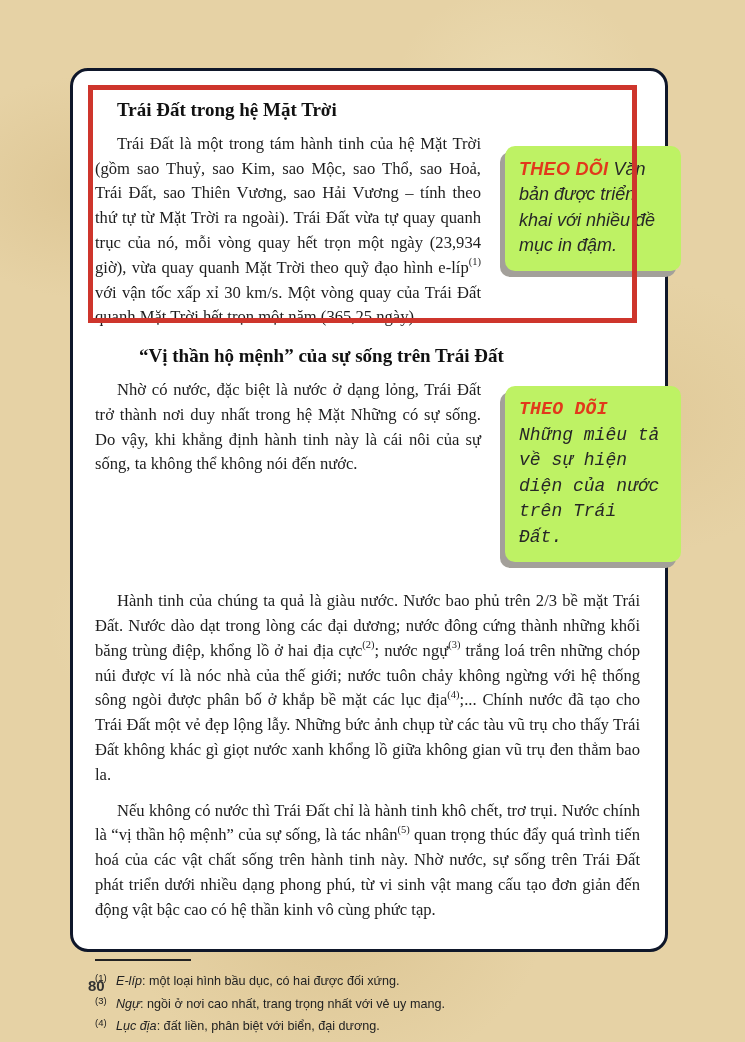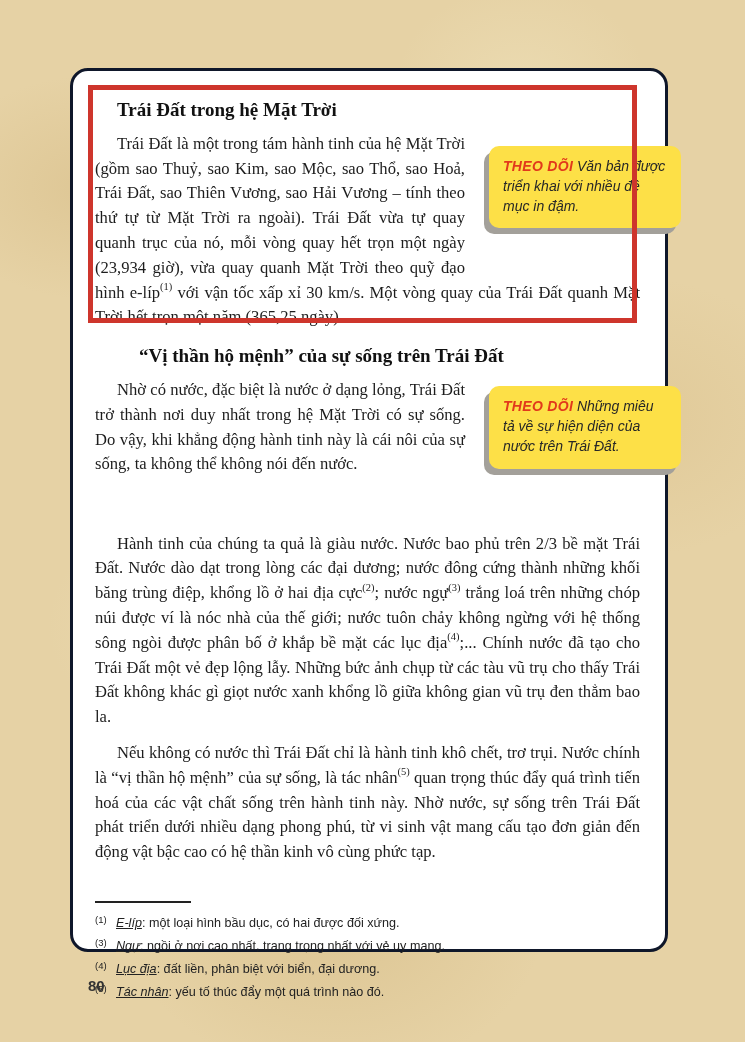--- a/index.html
+++ b/index.html
@@ -33,45 +33,45 @@
   }
   .sec-heading.second { margin-top:15px;margin-left:44px; }
   p.body-par {
     font-size:16.6px; line-height:24.8px; color:#1d1d1d;
     text-align:justify; text-indent:22px; margin:0 0 11px 0;
   }
   p.body-par sup {
     font-size:10.5px; line-height:0; position:relative; top:-1px;
   }
   .callout {
-    float:right; width:192px; padding:11px 12px 12px 14px;
-    background:#fde047; border-radius:10px;
+    float:right; width:176px; padding:11px 12px 12px 14px;
+    background:#bef264; border-radius:10px;
     box-shadow:-5px 6px 0 #a3a09a;
     font-family:"Liberation Sans", sans-serif;
-    font-size:14px; line-height:1.42; font-style:italic; color:#272727;
+    font-size:18px; line-height:1.42; font-style:italic; color:#272727;
     text-align:left; text-indent:0;
     position:relative; z-index:2;
   }
   .callout-1 { margin:14px -41px 46px 24px; }
-  .callout-2 { margin:8px -41px 52px 24px; }
+  .callout-2 { margin:8px -41px 16px 24px;font-family:Liberation Mono, monospace; }
   .co-label { color:#e2391b; font-weight:bold; letter-spacing:0.3px; white-space:nowrap; }
   .footnotes { margin-top:36px; }
   .fn-divider {
     width:96px; height:0; border-top:2px solid #222;
     margin:0 0 9px 0;
   }
   .footnote {
     font-family:"Liberation Sans", sans-serif;
     font-size:12.6px; line-height:1.74; color:#222;
   }
   .fn-marker {
     display:inline-block; width:21px; font-size:9.5px;
     vertical-align:4px; font-style:normal;
   }
-  .fn-term { font-style:italic;text-decoration:underline; }
+  .fn-term { font-style:italic; }
   .page-num {
     position:absolute; left:88px; top:977px;
     font-family:"Liberation Sans", sans-serif;
     font-weight:bold; font-size:15px; color:#333;
   }
   .clearfix::after { content:""; display:block; clear:both; }
 </style>
 </head>
 <body>
 
@@ -81,21 +81,21 @@
 
     <div class="sec-heading">Trái Đất trong hệ Mặt Trời</div>
 
     <p class="body-par clearfix">
       <span class="callout callout-1"><span class="co-label">THEO DÕI</span> <span class="co-text">Văn bản được triển khai với nhiều đề mục in đậm.</span></span><span>Trái Đất là một trong tám hành tinh của hệ Mặt Trời (gồm sao Thuỷ, sao Kim, sao Mộc, sao Thổ, sao Hoả, Trái Đất, sao Thiên Vương, sao Hải Vương – tính theo thứ tự từ Mặt Trời ra ngoài). Trái Đất vừa tự quay quanh trục của nó, mỗi vòng quay hết trọn một ngày (23,934 giờ), vừa quay quanh Mặt Trời theo quỹ đạo hình e-líp<sup>(1)</sup> với vận tốc xấp xỉ 30 km/s. Một vòng quay của Trái Đất quanh Mặt Trời hết trọn một năm (365,25 ngày).</span>
     </p>
 
     <div class="sec-heading second">“Vị thần hộ mệnh” của sự sống trên Trái Đất</div>
 
     <p class="body-par clearfix">
-      <span class="callout callout-2"><span class="co-label">THEO DÕI</span> <span class="co-text">Những miêu tả về sự hiện diện của nước trên Trái Đất.</span></span><span>Nhờ có nước, đặc biệt là nước ở dạng lỏng, Trái Đất trở thành nơi duy nhất trong hệ Mặt Trời có sự sống. Do vậy, khi khẳng động hành tinh này là cái nôi của sự sống, ta không thể không nói đến nước.</span>
+      <span class="callout callout-2"><span class="co-label">THEO DÕI</span> <span class="co-text">Những miêu tả về sự hiện diện của nước trên Trái Đất.</span></span><span>Nhờ có nước, đặc biệt là nước ở dạng lỏng, Trái Đất trở thành nơi duy nhất trong hệ Mặt Những có sự sống. Do vậy, khi khẳng định hành tinh này là cái nôi của sự sống, ta không thể không nói đến nước.</span>
     </p>
 
     <p class="body-par"><span>Hành tinh của chúng ta quả là giàu nước. Nước bao phủ trên 2/3 bề mặt Trái Đất. Nước dào dạt trong lòng các đại dương; nước đông cứng thành những khối băng trùng điệp, khổng lồ ở hai địa cực<sup>(2)</sup>; nước ngự<sup>(3)</sup> trắng loá trên những chóp núi được ví là nóc nhà của thế giới; nước tuôn chảy không ngừng với hệ thống sông ngòi được phân bố ở khắp bề mặt các lục địa<sup>(4)</sup>;... Chính nước đã tạo cho Trái Đất một vẻ đẹp lộng lẫy. Những bức ảnh chụp từ các tàu vũ trụ cho thấy Trái Đất không khác gì giọt nước xanh khổng lồ giữa không gian vũ trụ đen thẳm bao la.</span>
     </p>
 
     <p class="body-par"><span>Nếu không có nước thì Trái Đất chỉ là hành tinh khô chết, trơ trụi. Nước chính là “vị thần hộ mệnh” của sự sống, là tác nhân<sup>(5)</sup> quan trọng thúc đẩy quá trình tiến hoá của các vật chất sống trên hành tinh này. Nhờ nước, sự sống trên Trái Đất phát triển dưới nhiều dạng phong phú, từ vi sinh vật mang cấu tạo đơn giản đến động vật bậc cao có hệ thần kinh vô cùng phức tạp.</span>
     </p>
 
     <div class="footnotes">
       <div class="fn-divider"></div>

